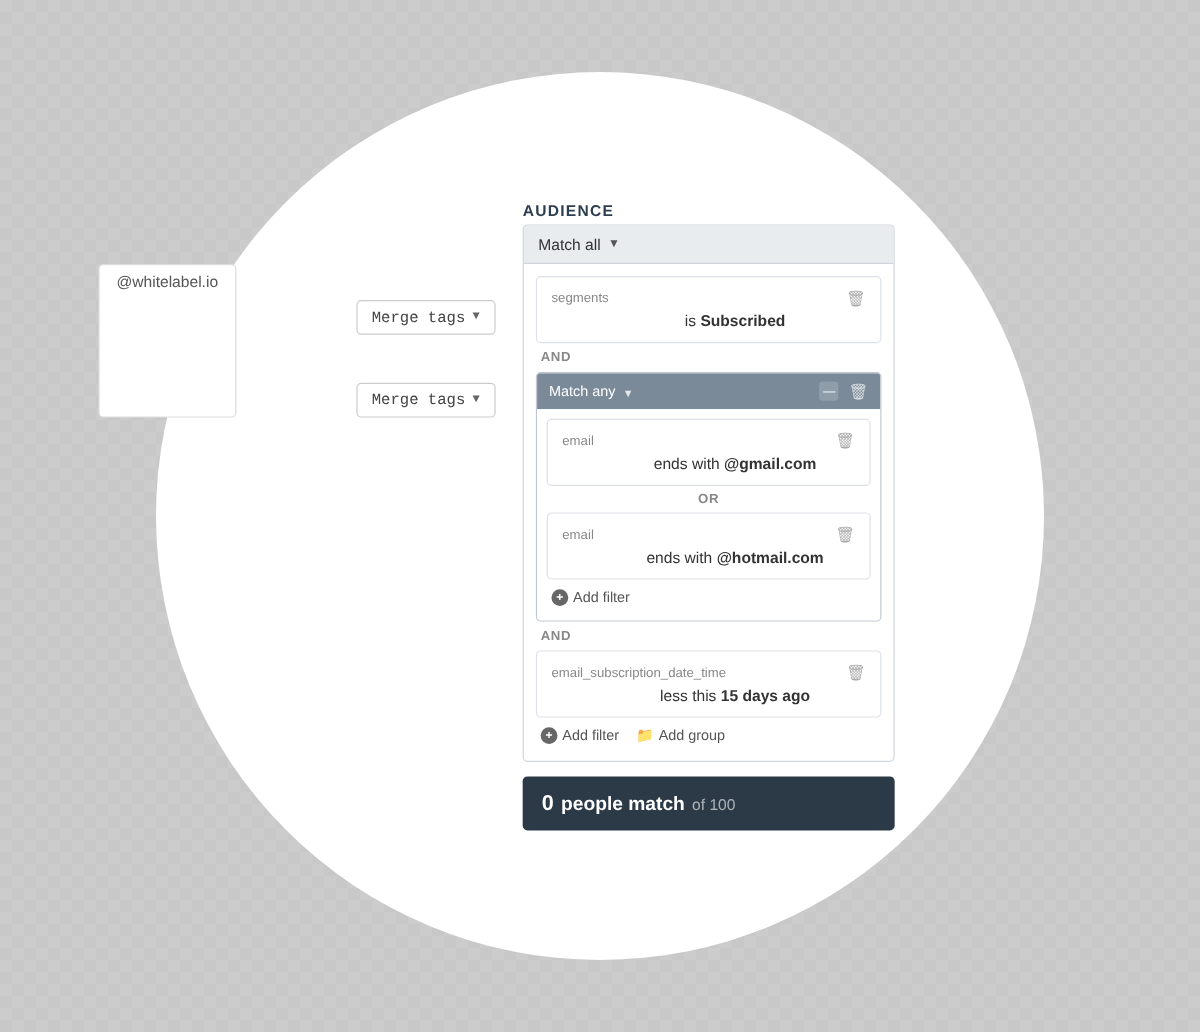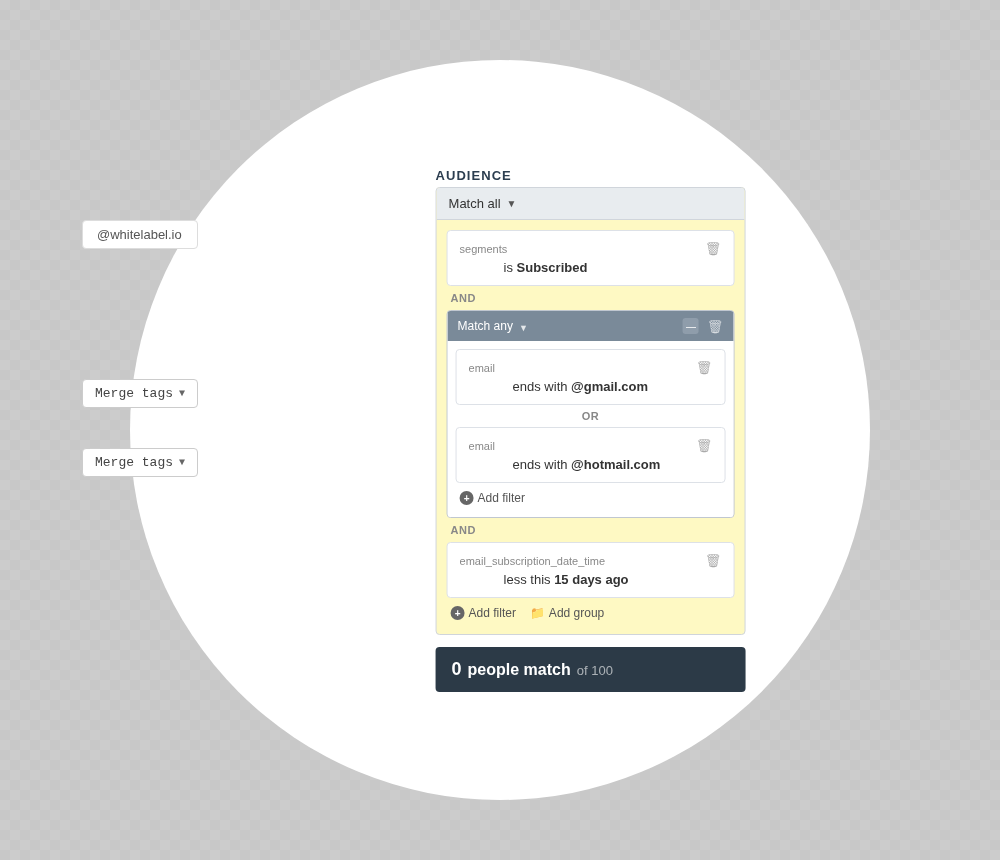--- a/index.html
+++ b/index.html
@@ -34,21 +34,21 @@
       justify-content: center;
       overflow: hidden;
     }
 
     
     .left-elements {
       position: absolute;
       left: 80px;
       top: 180px;
       display: flex;
-      flex-direction: column;
+      flex-direction: row;
       gap: 100px;
     }
 
     .left-tag {
       background: white;
       border: 1px solid #ddd;
       border-radius: 4px;
       padding: 6px 14px;
       font-size: 13px;
       color: #555;
@@ -94,21 +94,21 @@
     .section-subtitle {
       font-size: 13px;
       color: #555;
       margin-bottom: 14px;
     }
 
     .outer-container {
       border: 1px solid #d0d5db;
       border-radius: 4px;
       overflow: hidden;
-      background: #fef9c3;
+      background: #ffffff;
     }
 
     .match-all-header {
       background: #e8ecef;
       padding: 8px 12px;
       display: flex;
       align-items: center;
       gap: 6px;
       border-bottom: 1px solid #d0d5db;
     }
@@ -130,20 +130,21 @@
       flex-direction: column;
       gap: 0;
     }
 
     .filter-card {
       background: white;
       border: 1px solid #dde1e7;
       border-radius: 4px;
       padding: 10px 12px;
       position: relative;
+      text-align: center;
     }
 
     .filter-card-label {
       font-size: 11px;
       color: #888;
       margin-bottom: 4px;
       display: flex;
       justify-content: space-between;
       align-items: center;
     }

